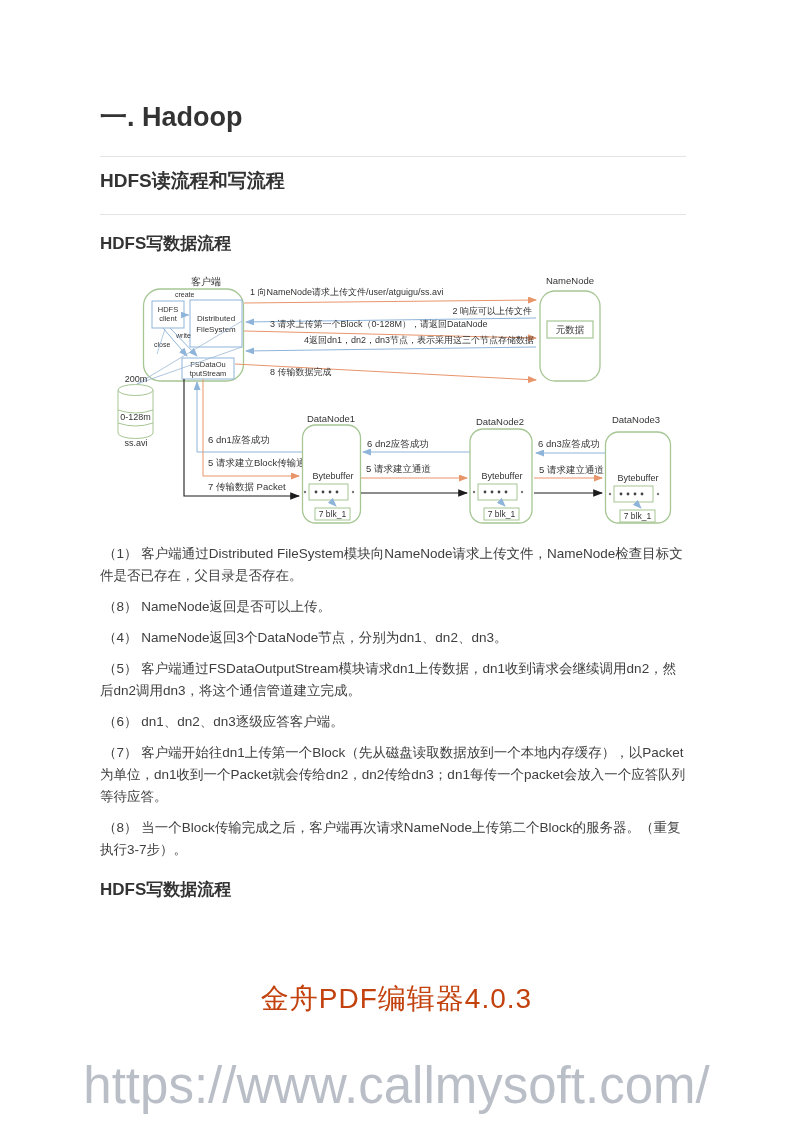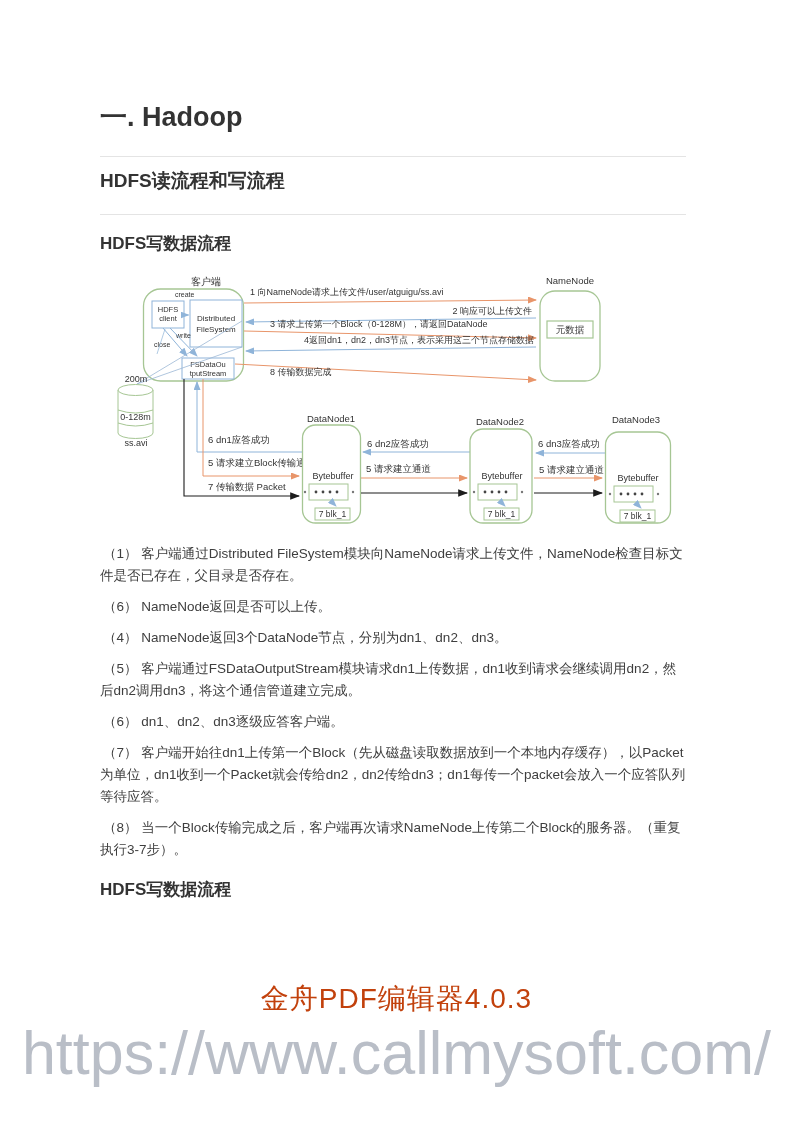--- a/index.html
+++ b/index.html
@@ -17,21 +17,21 @@
     padding-bottom:22px; border-bottom:1px solid #e4e4e4;
   }
   h3 { margin:19px 0 0; font-size:17px; line-height:20px; font-weight:bold; color:#333; }
   .diagram { margin-top:16px; width:586px; height:260px; }
   .paras { margin-top:13px; }
   .paras p {
     margin:9px 0 0; font-size:13.5px; line-height:22px; color:#3e3e3e; text-indent:3px;
   }
   .wm { position:absolute; left:0; width:793px; text-align:center; pointer-events:none; }
   .wm1 { top:980px; font-size:28px; color:#c2410c; letter-spacing:1px; }
-  .wm2 { top:1018px; font-size:61px; color:#b9bec7; }
+  .wm2 { top:1056px; font-size:51px; color:#b9bec7; }
   svg text { fill:#333; }
 </style>
 </head>
 <body>
 
 <div class="content">
   <h1>一. Hadoop</h1>
   <h2>HDFS读流程和写流程</h2>
   <h3>HDFS写数据流程</h3>
 
@@ -172,21 +172,21 @@
           <circle cx="558" cy="224" r="1.2" fill="#777"></circle>
         <line x1="536" y1="233" x2="541" y2="238" stroke="#8fb4d9" marker-end="url(#ab)"></line>
         <rect x="520" y="240" width="35" height="12" fill="#fff" stroke="#a6c694"></rect>
         <text x="537.5" y="249" font-size="8.5" text-anchor="middle">7 blk_1</text>
       </g>
     </svg>
   </div>
 
   <div class="paras">
     <p>（1） 客户端通过Distributed FileSystem模块向NameNode请求上传文件，NameNode检查目标文件是否已存在，父目录是否存在。</p>
-    <p>（6） NameNode返回是否可以上传。</p>
+    <p>（8） NameNode返回是否可以上传。</p>
     <p>（4） NameNode返回3个DataNode节点，分别为dn1、dn2、dn3。</p>
     <p>（5） 客户端通过FSDataOutputStream模块请求dn1上传数据，dn1收到请求会继续调用dn2，然后dn2调用dn3，将这个通信管道建立完成。</p>
     <p>（6） dn1、dn2、dn3逐级应答客户端。</p>
     <p>（7） 客户端开始往dn1上传第一个Block（先从磁盘读取数据放到一个本地内存缓存），以Packet为单位，dn1收到一个Packet就会传给dn2，dn2传给dn3；dn1每传一个packet会放入一个应答队列等待应答。</p>
     <p>（8） 当一个Block传输完成之后，客户端再次请求NameNode上传第二个Block的服务器。（重复执行3-7步）。</p>
   </div>
 
   <h3>HDFS写数据流程</h3>
 </div>
 

